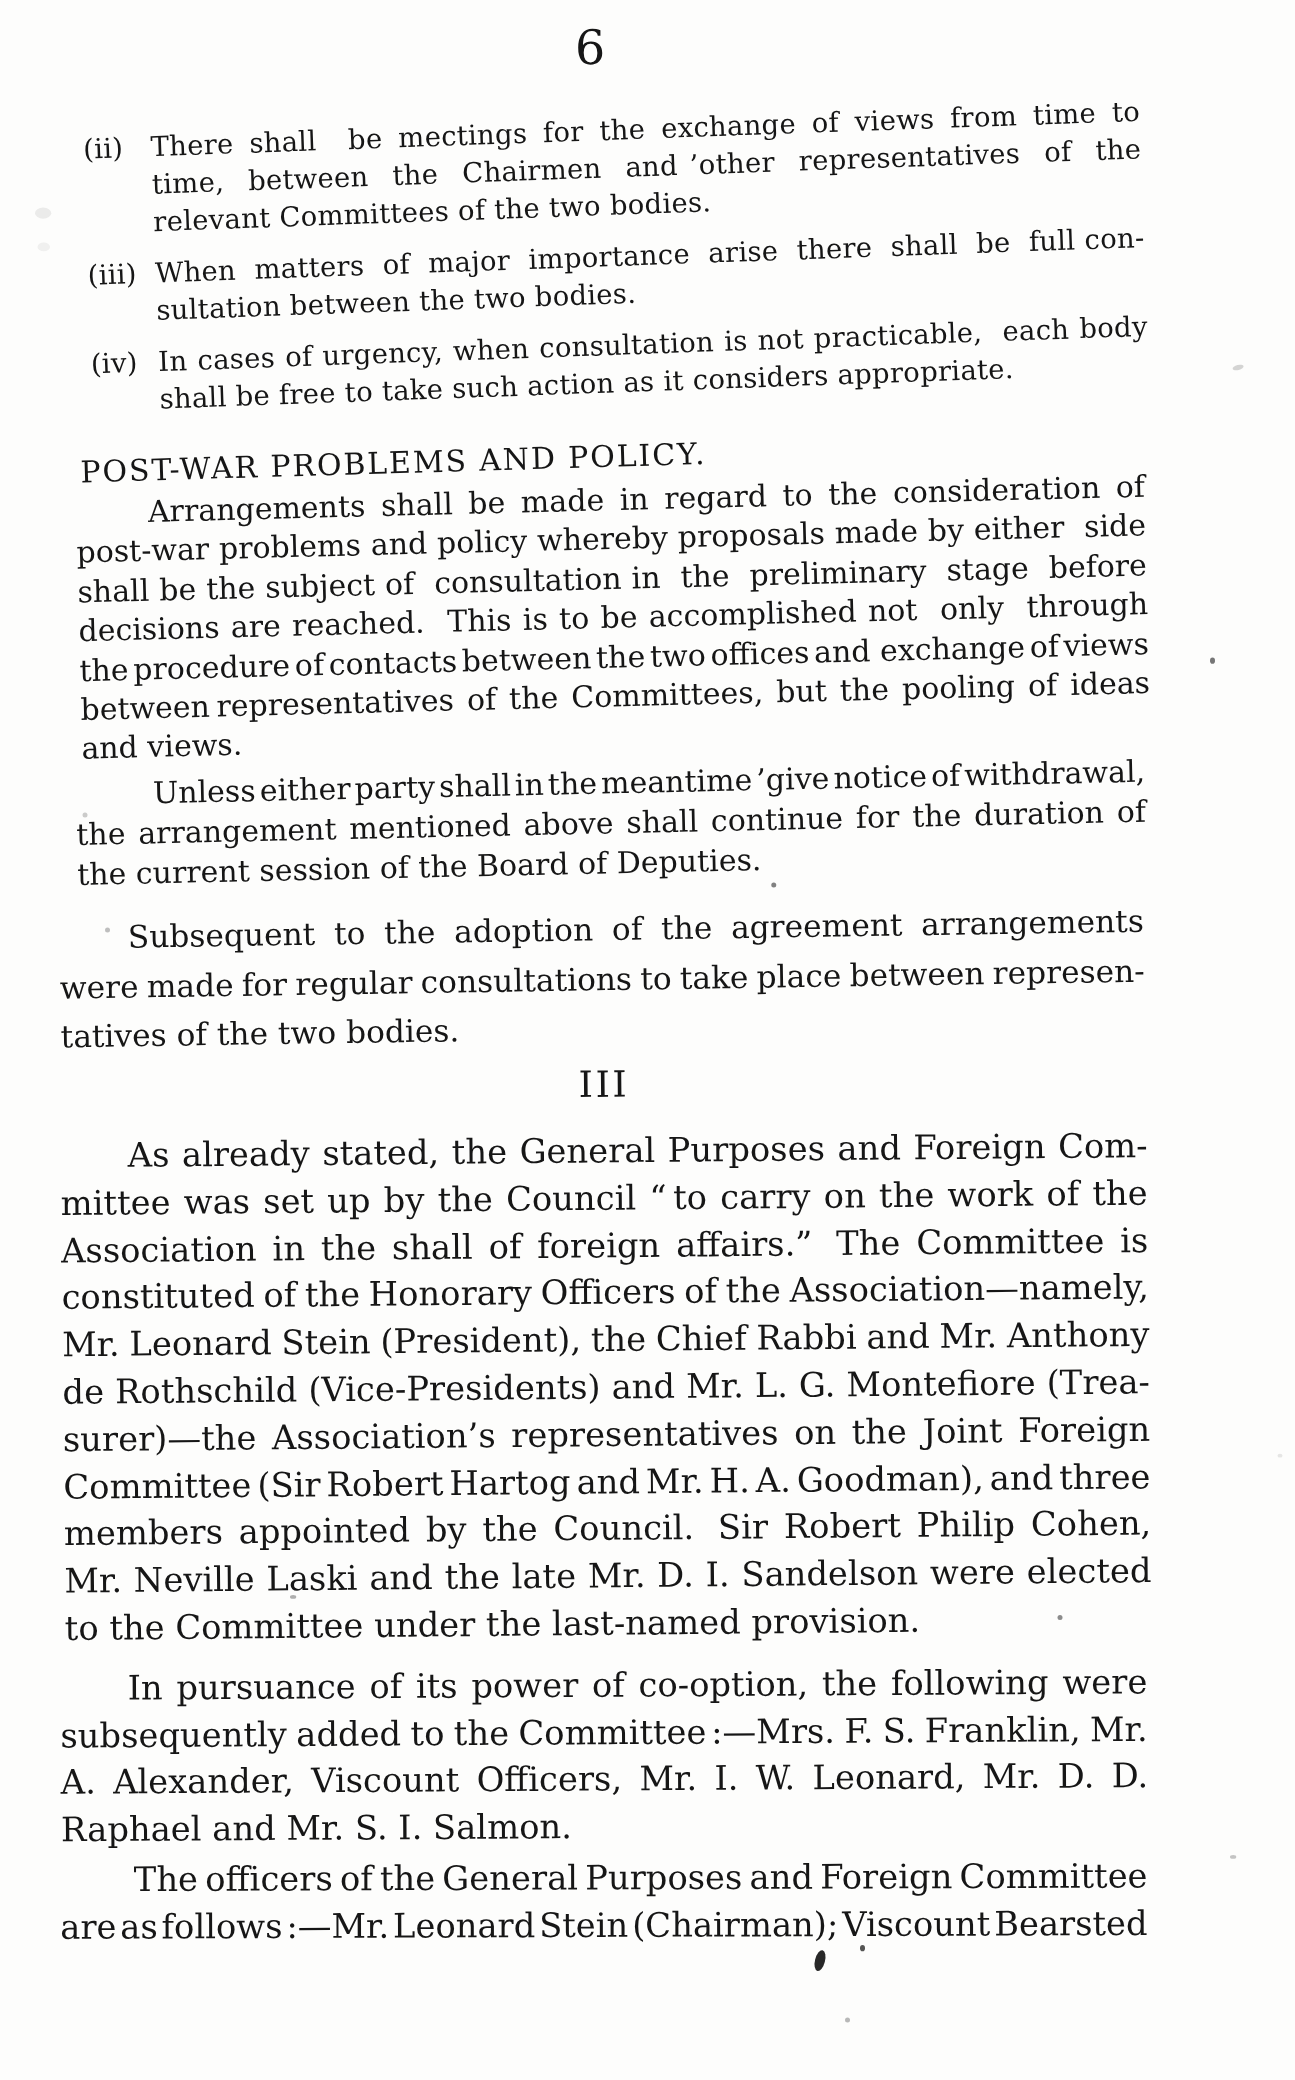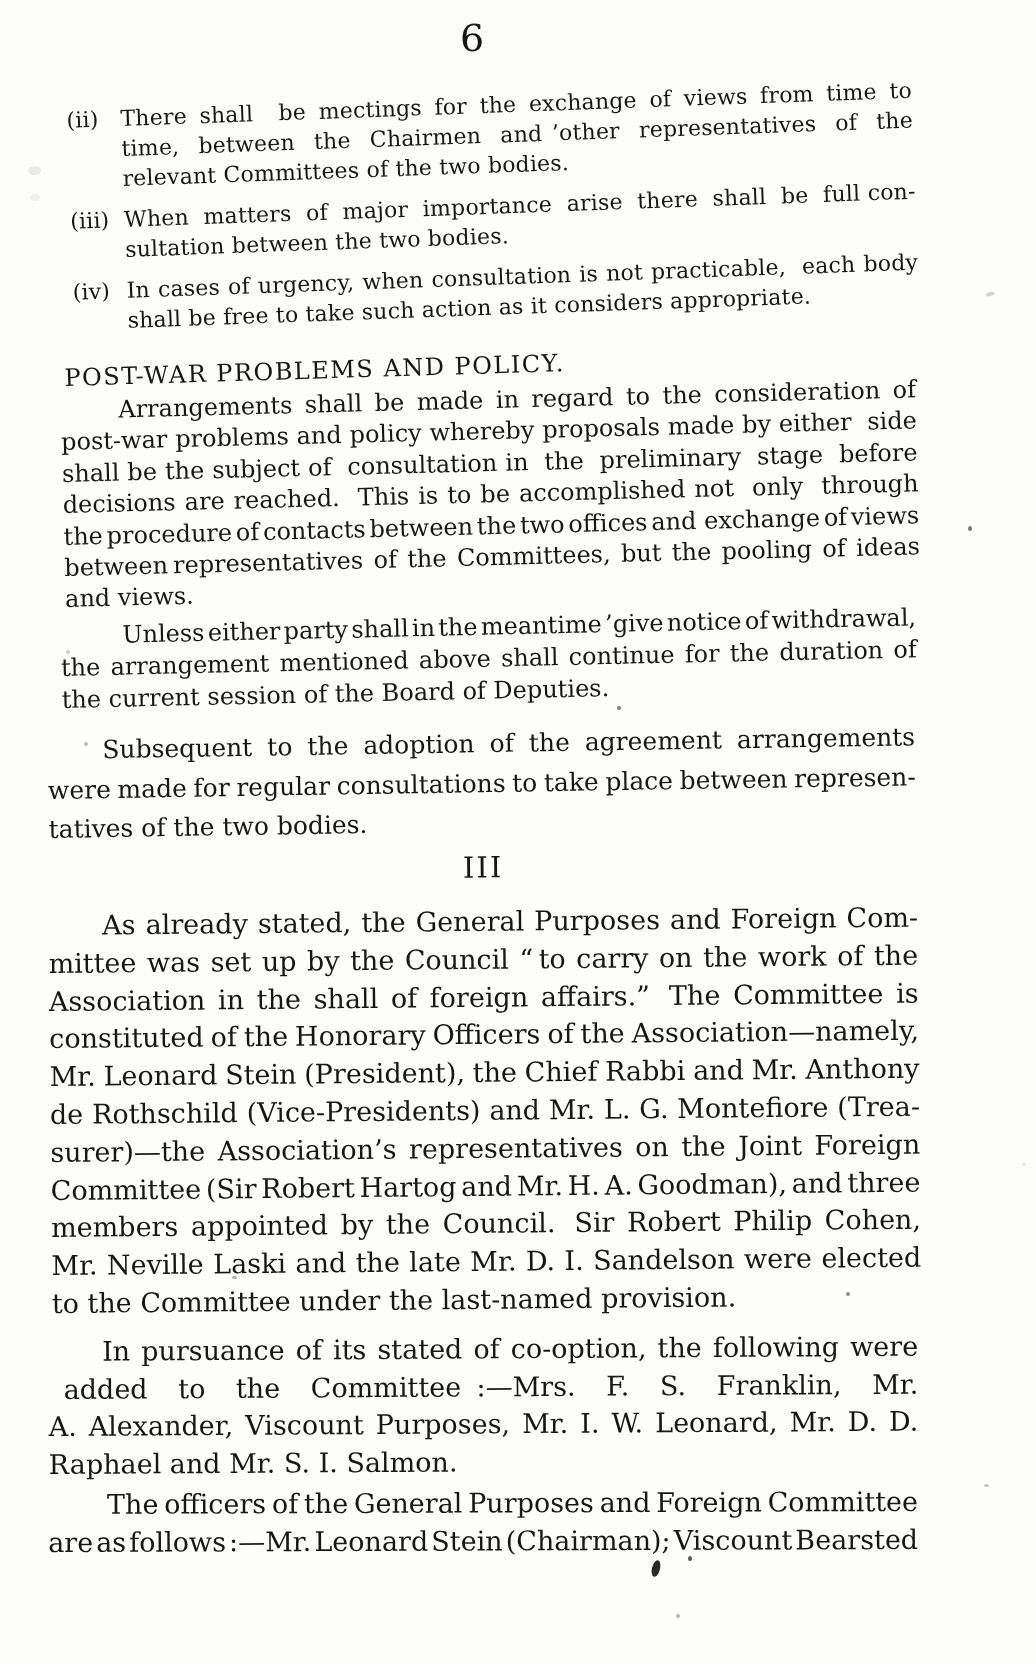--- a/index.html
+++ b/index.html
@@ -123,23 +123,23 @@
       <div class="line j"><span>Mr.</span><span></span><span>Leonard</span><span></span><span>Stein</span><span></span><span>(President),</span><span></span><span>the</span><span></span><span>Chief</span><span></span><span>Rabbi</span><span></span><span>and</span><span></span><span>Mr.</span><span></span><span>Anthony</span></div>
       <div class="line j"><span>de</span><span></span><span>Rothschild</span><span></span><span>(Vice-Presidents)</span><span></span><span>and</span><span></span><span>Mr.</span><span></span><span>L.</span><span></span><span>G.</span><span></span><span>Montefiore</span><span></span><span>(Trea-</span></div>
       <div class="line j"><span>surer)—the</span><span></span><span>Association’s</span><span></span><span>representatives</span><span></span><span>on</span><span></span><span>the</span><span></span><span>Joint</span><span></span><span>Foreign</span></div>
       <div class="line j"><span>Committee</span><span></span><span>(Sir</span><span></span><span>Robert</span><span></span><span>Hartog</span><span></span><span>and</span><span></span><span>Mr.</span><span></span><span>H.</span><span></span><span>A.</span><span></span><span>Goodman),</span><span></span><span>and</span><span></span><span>three</span></div>
       <div class="line j"><span>members</span><span></span><span>appointed</span><span></span><span>by</span><span></span><span>the</span><span></span><span>Council.</span><span></span><span></span><span>Sir</span><span></span><span>Robert</span><span></span><span>Philip</span><span></span><span>Cohen,</span></div>
       <div class="line j"><span>Mr.</span><span></span><span>Neville</span><span></span><span>Laski</span><span></span><span>and</span><span></span><span>the</span><span></span><span>late</span><span></span><span>Mr.</span><span></span><span>D.</span><span></span><span>I.</span><span></span><span>Sandelson</span><span></span><span>were</span><span></span><span>elected</span></div>
       <div class="line natural">to the Committee under the last-named provision.</div>
     </div>
 
   <div class="block para-cooption">
-      <div class="line j"><span>In</span><span></span><span>pursuance</span><span></span><span>of</span><span></span><span>its</span><span></span><span>stated</span><span></span><span>of</span><span></span><span>co-option,</span><span></span><span>the</span><span></span><span>following</span><span></span><span>were</span></div>
-      <div class="line j"><span></span><span>added</span><span></span><span>to</span><span></span><span>the</span><span></span><span>Committee</span><span>:—Mrs.</span><span></span><span>F.</span><span></span><span>S.</span><span></span><span>Franklin,</span><span></span><span>Mr.</span></div>
-      <div class="line j"><span>A.</span><span></span><span>Alexander,</span><span></span><span>Viscount</span><span></span><span>Purposes,</span><span></span><span>Mr.</span><span></span><span>I.</span><span></span><span>W.</span><span></span><span>Leonard,</span><span></span><span>Mr.</span><span></span><span>D.</span><span></span><span>D.</span></div>
+      <div class="line j"><span>In</span><span></span><span>pursuance</span><span></span><span>of</span><span></span><span>its</span><span></span><span>power</span><span></span><span>of</span><span></span><span>co-option,</span><span></span><span>the</span><span></span><span>following</span><span></span><span>were</span></div>
+      <div class="line j"><span>subsequently</span><span></span><span>added</span><span></span><span>to</span><span></span><span>the</span><span></span><span>Committee</span><span>:—Mrs.</span><span></span><span>F.</span><span></span><span>S.</span><span></span><span>Franklin,</span><span></span><span>Mr.</span></div>
+      <div class="line j"><span>A.</span><span></span><span>Alexander,</span><span></span><span>Viscount</span><span></span><span>Officers,</span><span></span><span>Mr.</span><span></span><span>I.</span><span></span><span>W.</span><span></span><span>Leonard,</span><span></span><span>Mr.</span><span></span><span>D.</span><span></span><span>D.</span></div>
       <div class="line natural">Raphael and Mr. S. I. Salmon.</div>
     </div>
 
   <div class="block para-officers">
       <div class="line j"><span>The</span><span></span><span>officers</span><span></span><span>of</span><span></span><span>the</span><span></span><span>General</span><span></span><span>Purposes</span><span></span><span>and</span><span></span><span>Foreign</span><span></span><span>Committee</span></div>
       <div class="line j"><span>are</span><span>as</span><span>follows</span><span>:—Mr.</span><span>Leonard</span><span>Stein</span><span>(Chairman);</span><span>Viscount</span><span>Bearsted</span></div>
     </div>
 
 <div class="speck" style="left: 986px; top: 292px; width: 9px; height: 4px; opacity: 0.18; transform: rotate(-15deg);"></div>
     <div class="speck" style="left: 968px; top: 526px; width: 4px; height: 5px; opacity: 0.6; transform: rotate(0deg);"></div>

